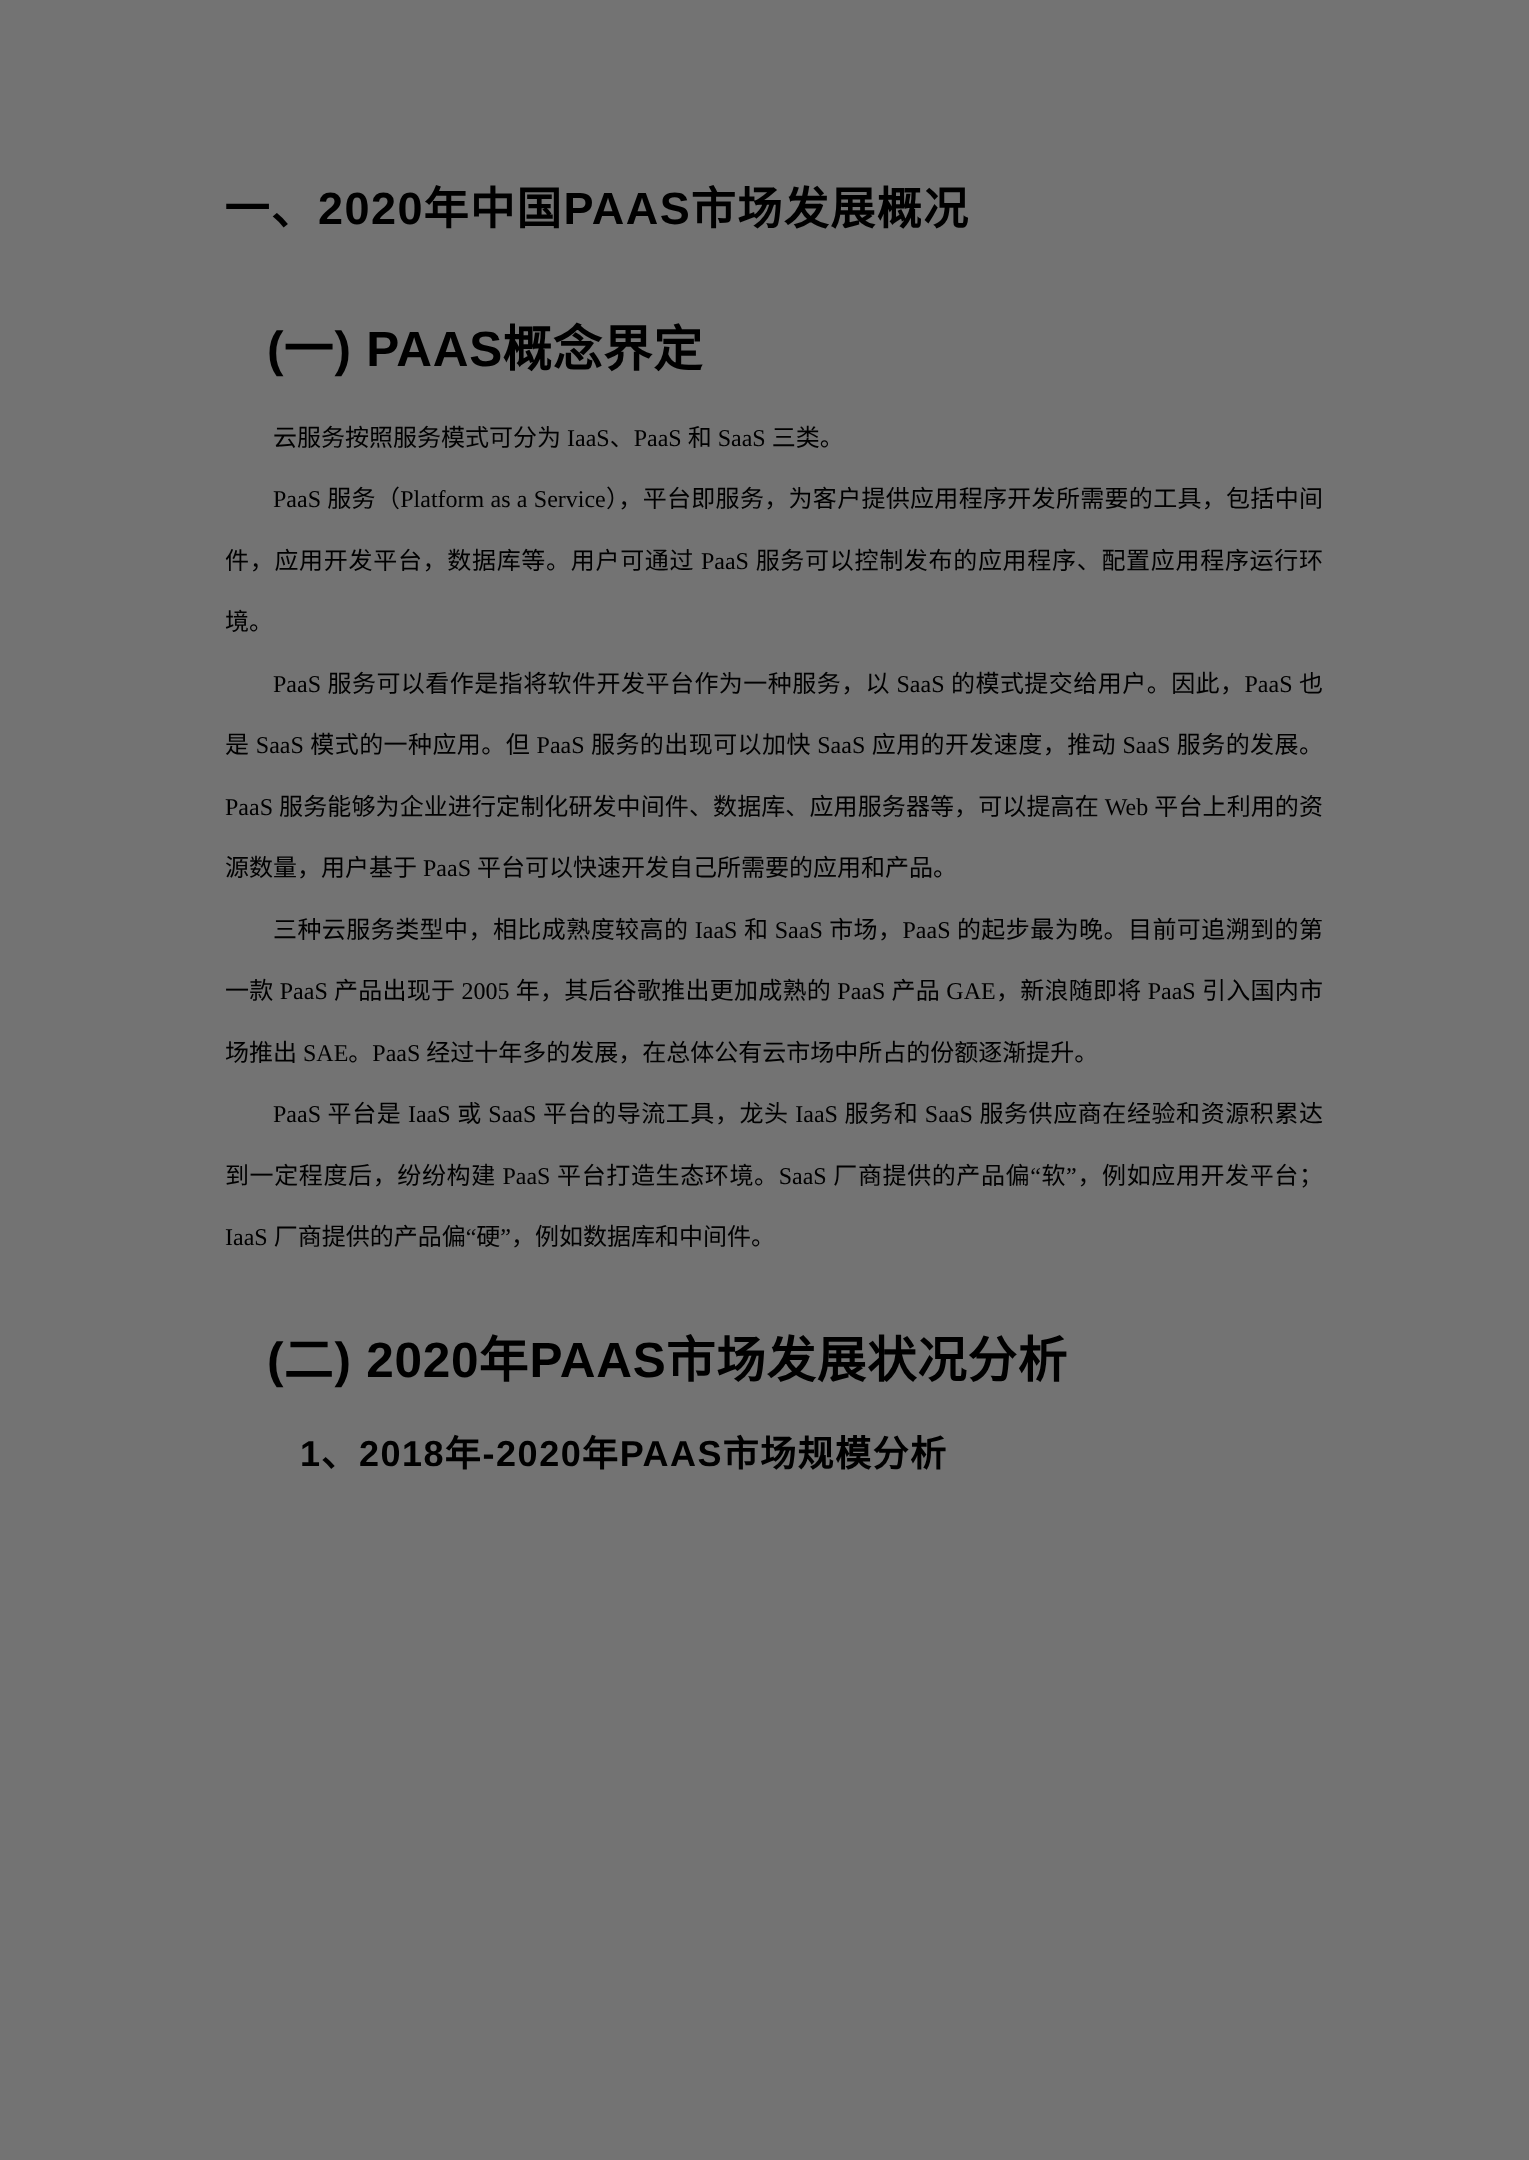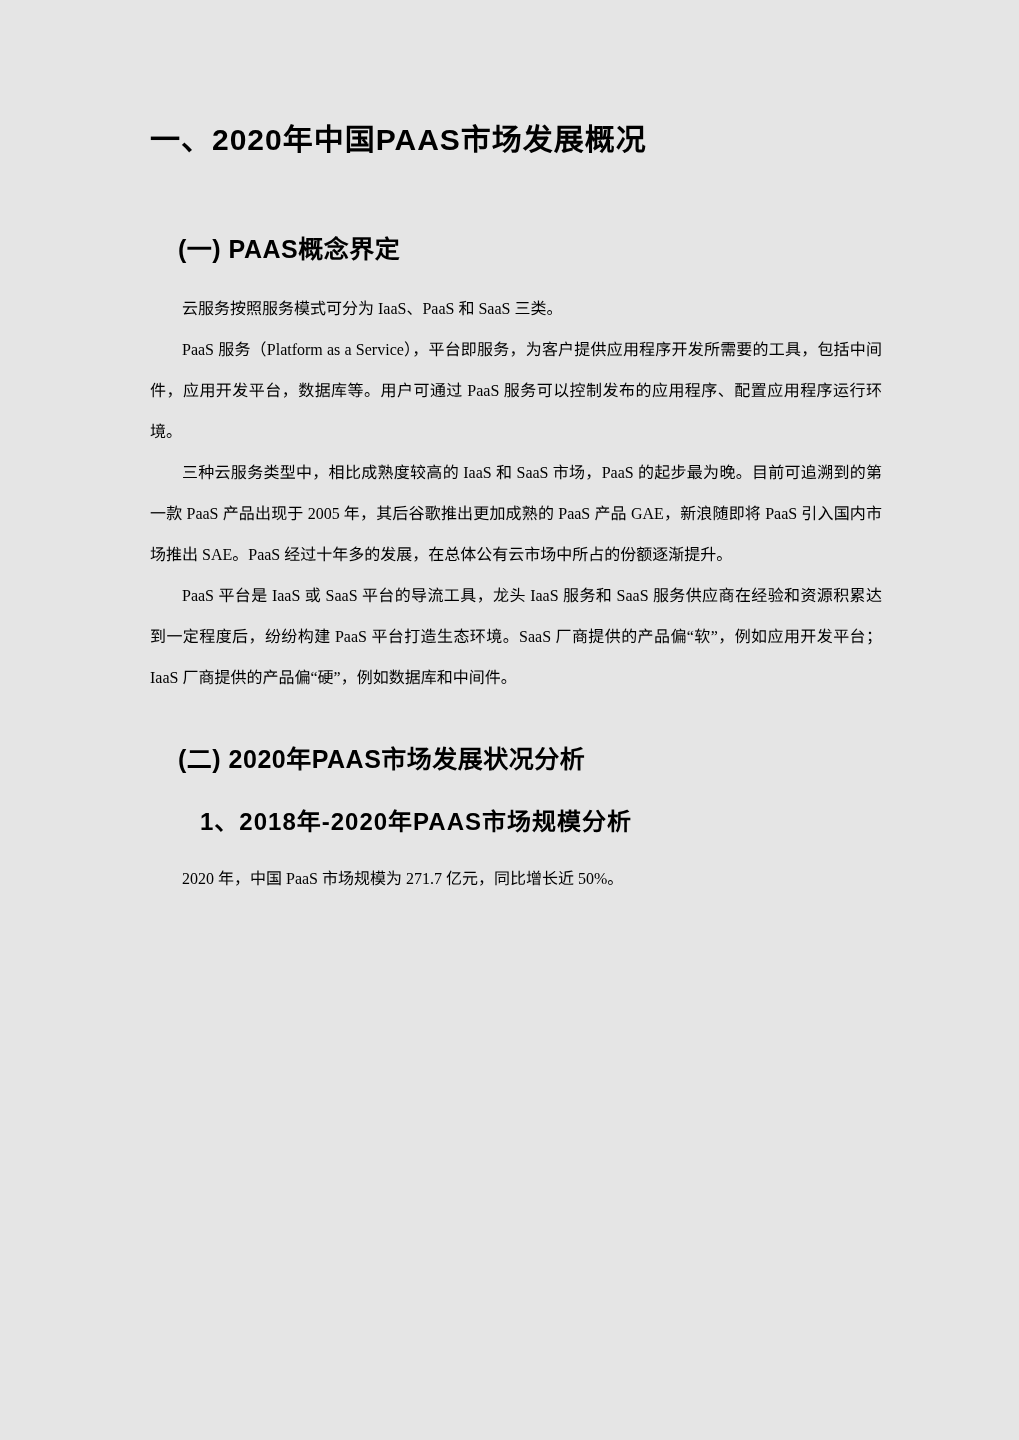--- a/index.html
+++ b/index.html
@@ -7,41 +7,41 @@
   html, body {
     width: 1019px;
     height: 1440px;
     background: #ffffff;
   }
 
   .page {
     position: relative;
     width: 1019px;
     height: 1440px;
-    background: #e5e5e5;
+    background: #737373;
     color: #000000;
     padding: 122px 137px 0 150px;
     overflow: hidden;
   }
 
   .doc-title {
     font-family: "Liberation Sans", "DejaVu Sans", sans-serif;
     font-weight: 700;
     font-size: 30px;
     line-height: 36px;
     letter-spacing: 1px;
     color: #000000;
   }
 
   .section-heading {
     font-family: "Liberation Sans", "DejaVu Sans", sans-serif;
     font-weight: 700;
-    font-size: 25px;
+    font-size: 33px;
     line-height: 30px;
-    margin: 76px 0 0 28px;
+    margin: 60px 0 0 28px;
     letter-spacing: 0.5px;
     color: #000000;
   }
 
   .section-heading.second {
     margin-top: 46px;
   }
 
   .sub-heading {
     font-family: "Liberation Sans", "DejaVu Sans", sans-serif;
@@ -75,25 +75,25 @@
 
 <div class="page">
 
   <h1 class="doc-title">一、2020年中国PAAS市场发展概况</h1>
 
   <h2 class="section-heading">(一) PAAS概念界定</h2>
 
   <div class="body-block">
     <p>云服务按照服务模式可分为 IaaS、PaaS 和 SaaS 三类。</p>
     <p>PaaS 服务（Platform as a Service），平台即服务，为客户提供应用程序开发所需要的工具，包括中间件，应用开发平台，数据库等。用户可通过 PaaS 服务可以控制发布的应用程序、配置应用程序运行环境。</p>
+    <p>PaaS 服务可以看作是指将软件开发平台作为一种服务，以 SaaS 的模式提交给用户。因此，PaaS 也是 SaaS 模式的一种应用。但 PaaS 服务的出现可以加快 SaaS 应用的开发速度，推动 SaaS 服务的发展。PaaS 服务能够为企业进行定制化研发中间件、数据库、应用服务器等，可以提高在 Web 平台上利用的资源数量，用户基于 PaaS 平台可以快速开发自己所需要的应用和产品。</p>
     <p>三种云服务类型中，相比成熟度较高的 IaaS 和 SaaS 市场，PaaS 的起步最为晚。目前可追溯到的第一款 PaaS 产品出现于 2005 年，其后谷歌推出更加成熟的 PaaS 产品 GAE，新浪随即将 PaaS 引入国内市场推出 SAE。PaaS 经过十年多的发展，在总体公有云市场中所占的份额逐渐提升。</p>
     <p>PaaS 平台是 IaaS 或 SaaS 平台的导流工具，龙头 IaaS 服务和 SaaS 服务供应商在经验和资源积累达到一定程度后，纷纷构建 PaaS 平台打造生态环境。SaaS 厂商提供的产品偏“软”，例如应用开发平台；IaaS 厂商提供的产品偏“硬”，例如数据库和中间件。</p>
   </div>
 
   <h2 class="section-heading second">(二) 2020年PAAS市场发展状况分析</h2>
 
   <h3 class="sub-heading">1、2018年-2020年PAAS市场规模分析</h3>
 
   <div class="body-block second">
-    <p>2020 年，中国 PaaS 市场规模为 271.7 亿元，同比增长近 50%。</p>
   </div>
 
 </div>
 
 </body></html>

